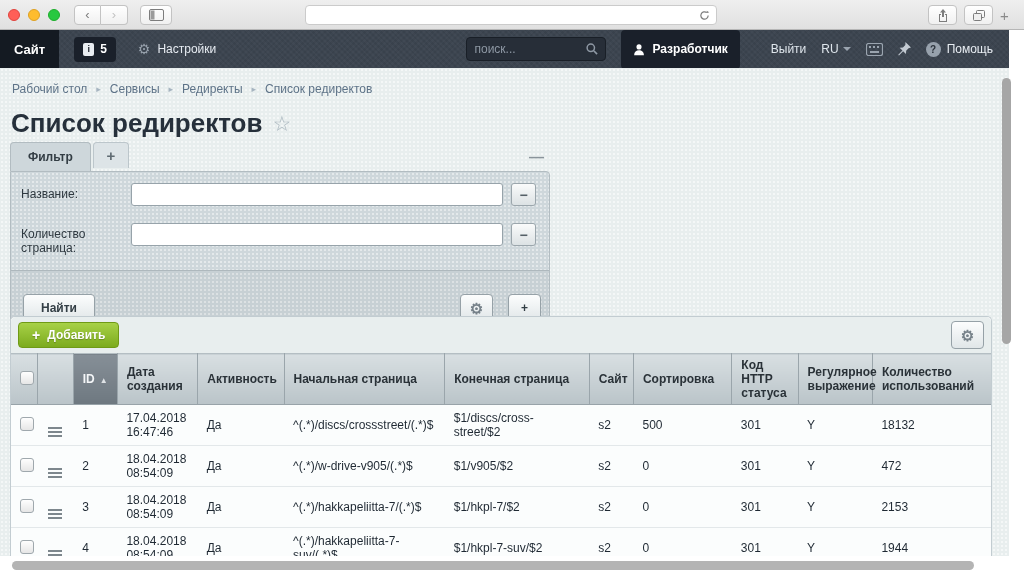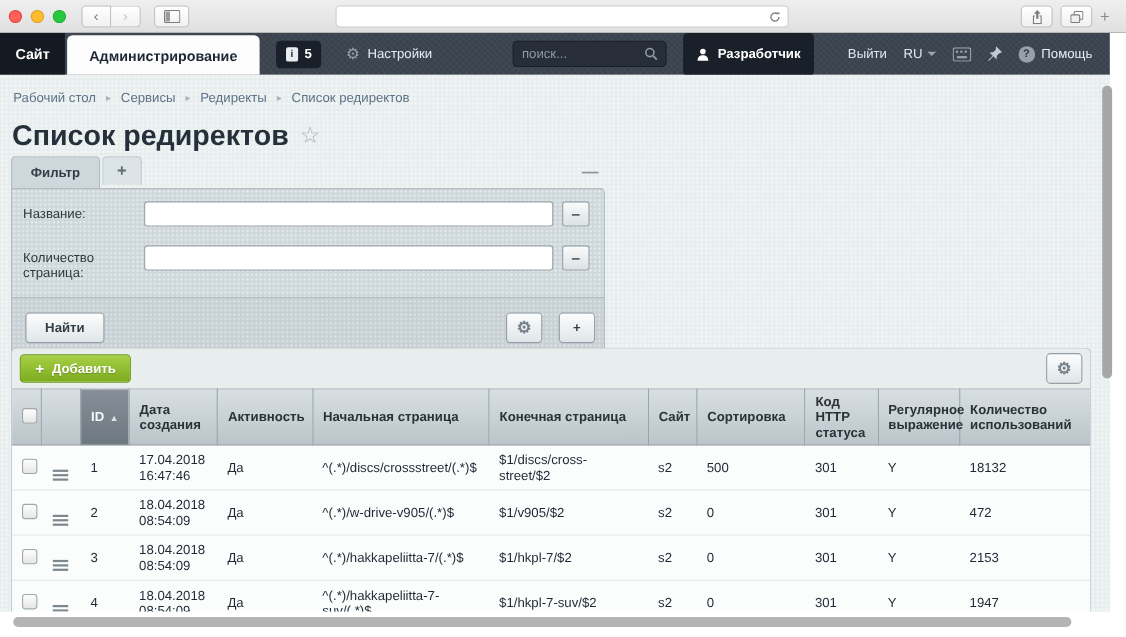--- a/index.html
+++ b/index.html
@@ -93,21 +93,21 @@
            background-size:4px 4px;
            border:1px solid #b2bcc1; border-radius:0 4px 4px 4px; }
   .frow { display:flex; align-items:flex-start; padding:11px 8px 6px 10px; }
   .flabel { width:110px; font-size:12px; color:#2f3940; padding-top:4px; }
   .finput { width:372px; height:23px; background:#fff; border:1px solid #97a3aa; border-radius:3px;
             outline:none; font-size:12px; padding:0 6px; font-family:"Liberation Sans",sans-serif;}
   .fminus { width:25px; height:23px; margin-left:8px; background:linear-gradient(#fafbfb,#dce2e4);
             border:1px solid #9ba6ac; border-radius:3px; font-size:14px; font-weight:bold;
             color:#556067; display:flex; align-items:center; justify-content:center; }
   .ffoot { margin-top:9px; border-top:1px solid #aeb8bd; background:rgba(0,0,0,0.03);
-           display:flex; align-items:center; padding:13px 8px 9px 12px; border-radius:0 0 4px 4px;}
+           display:flex; align-items:center; padding:23px 8px 9px 12px; border-radius:0 0 4px 4px;}
   .btn { background:linear-gradient(#fcfdfd,#e0e6e8); border:1px solid #96a1a7; border-radius:4px;
          height:28px; padding:0 17px; font-size:12px; font-weight:bold; color:#333e45;
          display:flex; align-items:center; justify-content:center; }
   .ffoot .btn + .btn { margin-left:8px; }
   .ffoot-right { margin-left:auto; display:flex; gap:7px; }
   .sqbtn { width:33px; height:28px; padding:0; }
   .sqbtn .gear-glyph { color:#77828a; font-size:15px; }
 
   
   .panel { position:absolute; left:10px; top:248px; width:982px; background:#fbfdfd;
@@ -185,21 +185,20 @@
         <rect x="3.5" y="0.5" width="8" height="7" rx="1" fill="none" stroke="#7c7c7c"></rect>
         <rect x="0.5" y="3.5" width="8" height="7" rx="1" fill="#efefef" stroke="#7c7c7c"></rect>
       </svg>
     </span>
     <span class="plusbtn">+</span>
   </div>
 </div>
 
 <div class="topnav">
   <div class="site-tab">Сайт</div>
-  <div class="admin-tab">Администрирование</div>
   <div class="nav-badge">
     <span class="doc-ico">i</span>
     <b>5</b>
   </div>
   <div class="nav-settings">
     <span class="gear-glyph">⚙</span>
     <span>Настройки</span>
   </div>
   <div class="nav-right">
     <div class="nav-search">
@@ -376,21 +375,21 @@
               <td class="cell-center"><span class="burger"></span></td>
               <td>4</td>
               <td>18.04.2018 08:54:09</td>
               <td>Да</td>
               <td>^(.*)/hakkapeliitta-7-suv/(.*)$</td>
               <td>$1/hkpl-7-suv/$2</td>
               <td>s2</td>
               <td>0</td>
               <td>301</td>
               <td>Y</td>
-              <td>1947</td>
+              <td>1944</td>
             </tr>
           </tbody>
         </table>
       </div>
   </div>
 
   <div class="hscroll">
     <div class="hthumb"></div>
   </div>
 </div>

